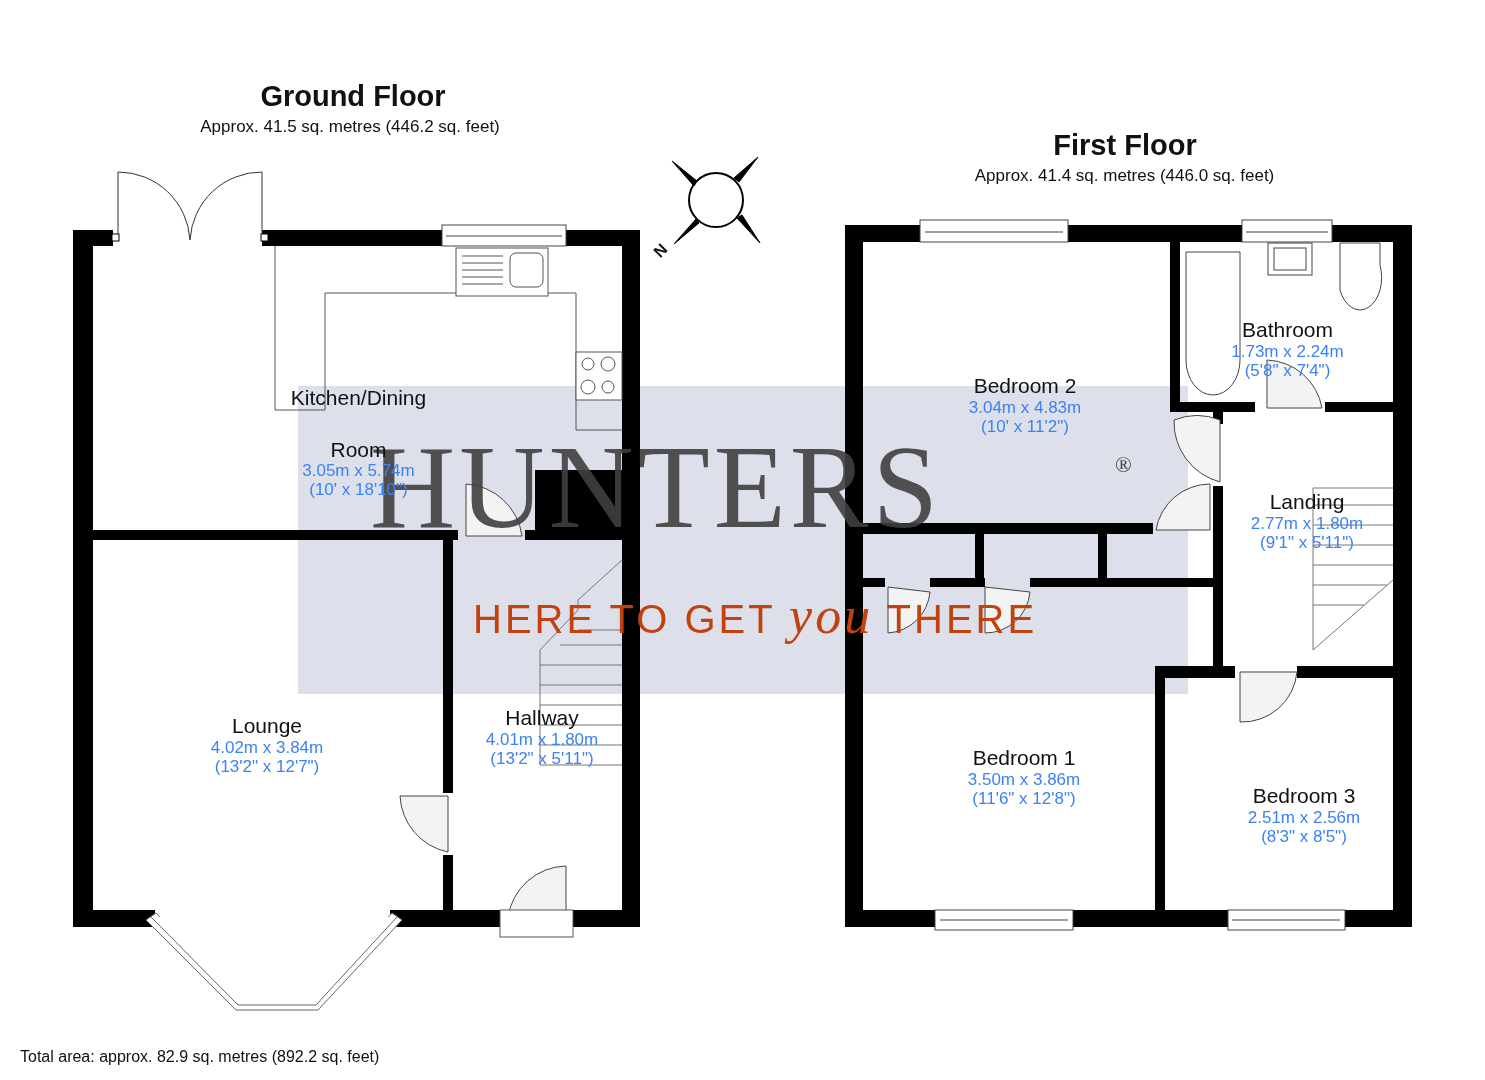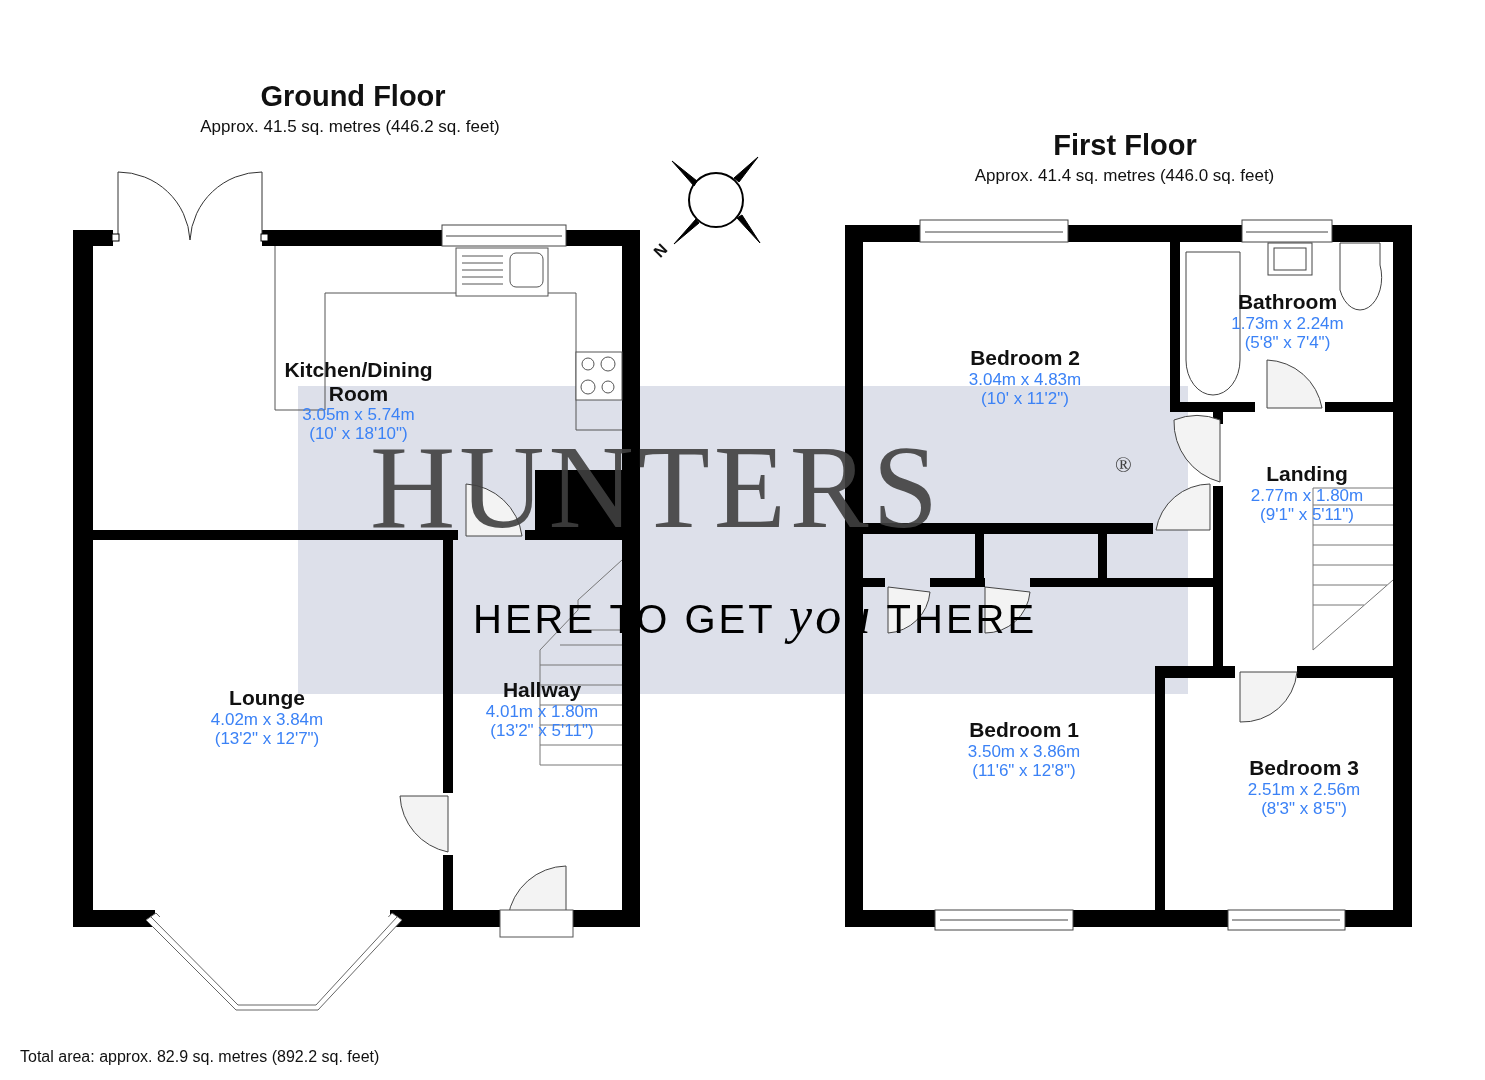--- a/index.html
+++ b/index.html
@@ -2,21 +2,21 @@
 <html><head>
   <meta charset="utf-8">
   <style>
     html, body { margin: 0; padding: 0; background: #ffffff; }
     body { width: 1485px; height: 1080px; position: relative; overflow: hidden;
            font-family: "Liberation Sans", sans-serif; color: #111; }
     .abs { position: absolute; }
     .floor-title { font-weight: bold; font-size: 29px; text-align: center; }
     .floor-sub { font-size: 17px; text-align: center; }
     .room-label { position: absolute; text-align: center; line-height: 1.12; }
-    .room-name { font-weight: bold; font-size: 21px; display: block; }
+    .room-name { font-weight: normal; font-size: 21px; display: block; margin-top: 28px; }
     .room-dim { font-size: 17px; display: block; color: #3b82f6; }
     svg { position: absolute; left: 0; top: 0; }
     .total { position: absolute; left: 0; width: 1485px; top: 1048px; text-align: left; font-size: 16px; margin-left: 20px; }
     .wm-text { position: absolute; font-family: "Liberation Serif", serif; color: #404040; }
   </style>
 </head>
 <body>
 
 <div class="abs floor-title" style="left:153px; top:80px; width:400px;">Ground Floor</div>
 <div class="abs floor-sub" style="left:100px; top:117px; width:500px;">Approx. 41.5 sq. metres (446.2 sq. feet)</div>
@@ -174,21 +174,21 @@
       <line x1="1313" y1="525" x2="1393" y2="525"></line>
     <line x1="1313" y1="545" x2="1393" y2="545"></line>
       <line x1="1313" y1="565" x2="1393" y2="565"></line>
     <line x1="1313" y1="585" x2="1387" y2="585"></line>
       <line x1="1313" y1="605" x2="1364" y2="605"></line>
   </g>
 </svg>
 
 <div class="wm-text" style="left:370px; top:420px; font-size:118px; letter-spacing:4px; opacity:0.9;">HUNTERS</div>
 <div class="wm-text" style="left:1115px; top:452px; font-size:22px;">®</div>
-<div class="abs" style="left:473px; top:586px; color:#000000; font-size:40px; letter-spacing:3px;">
+<div class="abs" style="left:473px; top:586px; color:#c2410c; font-size:40px; letter-spacing:3px;">
   <span>HERE TO GET</span>
   <span style="font-family:'Liberation Serif', serif; font-style:italic; font-size:52px;">you</span>
   <span>THERE</span>
 </div>
 
 <div class="abs" style="left:655px; top:242px; font-size:16px; font-weight:bold; transform:rotate(-45deg);">N</div>
 
 <div class="room-label" style="left:246px; top:358px; width:225px;">
   <span class="room-name">Kitchen/Dining</span>
   <span class="room-name">Room</span>

